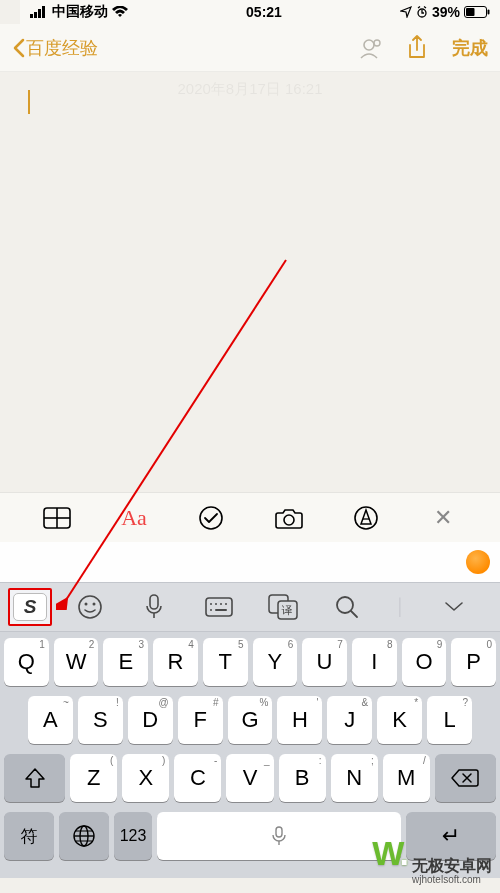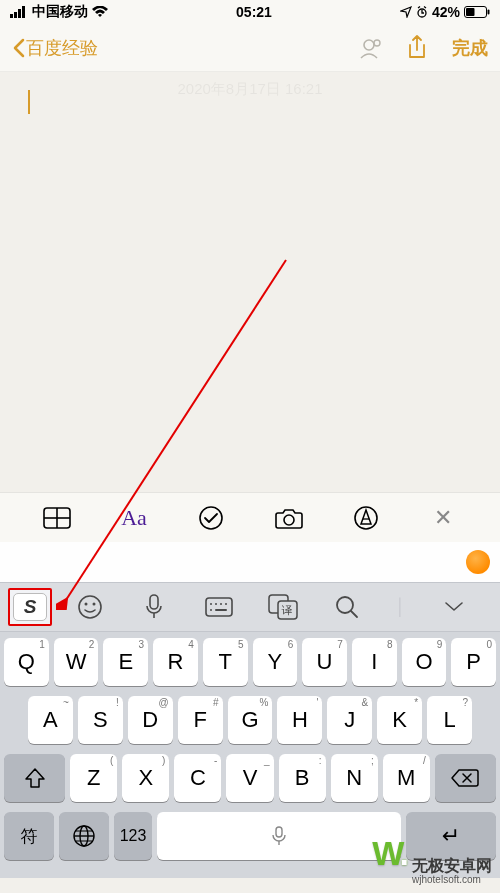--- a/index.html
+++ b/index.html
@@ -18,20 +18,21 @@
     }
     .status-bar {
       height: 24px;
       display: flex;
       justify-content: space-between;
       align-items: center;
       padding: 0 10px;
       font-size: 14px;
       font-weight: 600;
       background: #f9f8f4;
+      margin-left: 20px;
     }
     .status-left, .status-right {
       display: flex;
       align-items: center;
       gap: 4px;
     }
     .status-center {
       font-weight: 700;
     }
     .header {
@@ -103,21 +104,21 @@
       padding: 0 18px;
       border-top: 1px solid rgba(0,0,0,0.08);
       background: #f9f8f4;
     }
     .toolbar-btn {
       width: 30px;
       height: 30px;
       display: flex;
       align-items: center;
       justify-content: center;
-      color: #4c1d95;
+      color: #ef4444;
     }
     .ime-strip-area {
       background: #dbdde1;
       position: relative;
     }
     .ime-avatar-strip {
       height: 40px;
       background: #fefefe;
       display: flex;
       align-items: center;
@@ -270,21 +271,21 @@
   <div class="status-center">05:21</div>
   <div class="status-right">
     <svg width="12" height="12" viewBox="0 0 12 12">
         <path d="M11 1 L1 5 L6 6 L7 11 Z" fill="none" stroke="#000" stroke-width="1.2"></path>
       </svg>
     <svg width="12" height="12" viewBox="0 0 12 12">
         <circle cx="6" cy="7" r="4" fill="none" stroke="#000" stroke-width="1.3"></circle>
         <path d="M6 4 V7 H8" stroke="#000" stroke-width="1.3" fill="none"></path>
         <path d="M2 2 L4 0.5 M10 2 L8 0.5" stroke="#000" stroke-width="1.3"></path>
       </svg>
-    <span>42%</span>
+    <span>39%</span>
     <svg width="26" height="12" viewBox="0 0 26 12">
         <rect x="0.5" y="0.5" width="22" height="11" rx="2.5" fill="none" stroke="#000"></rect>
         <rect x="2" y="2" width="8.5" height="8" rx="1" fill="#000"></rect>
         <rect x="23.5" y="3.5" width="2" height="5" rx="1" fill="#000"></rect>
       </svg>
   </div>
 </div>
 
 <div class="header">
   <div class="header-left">

